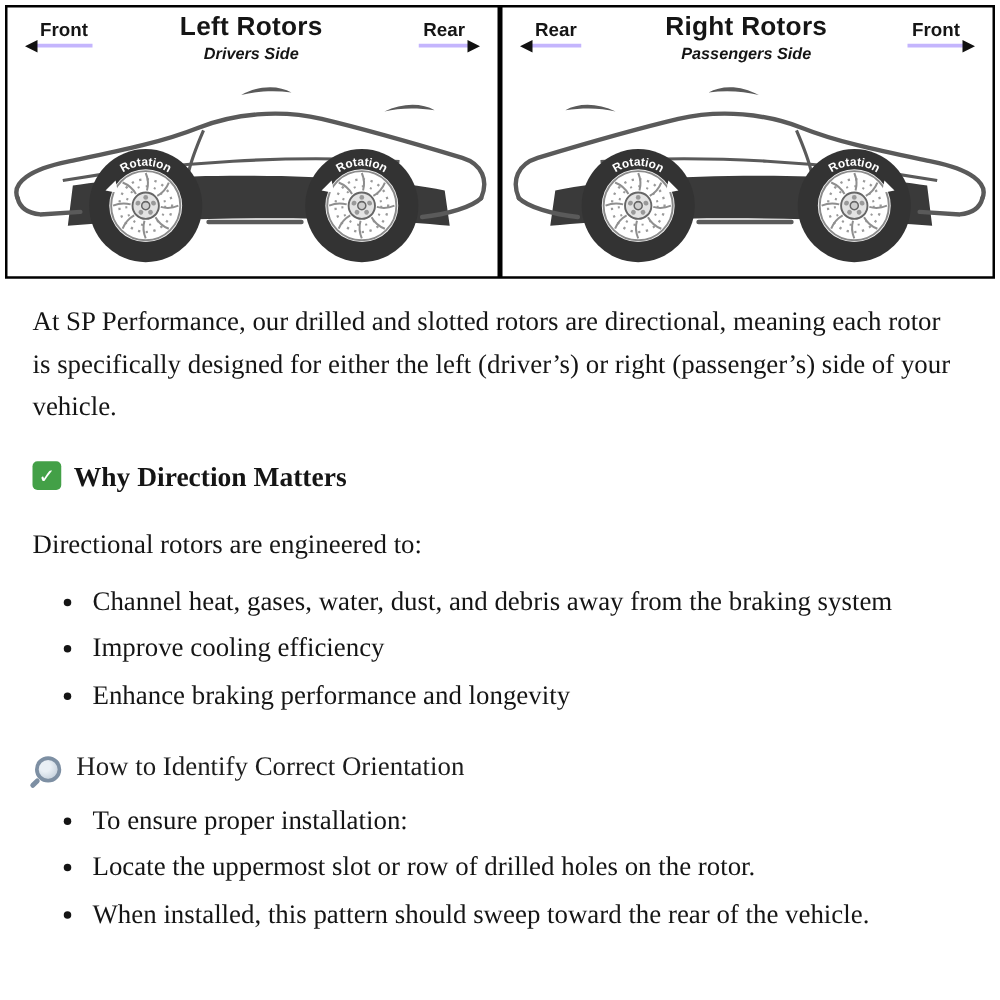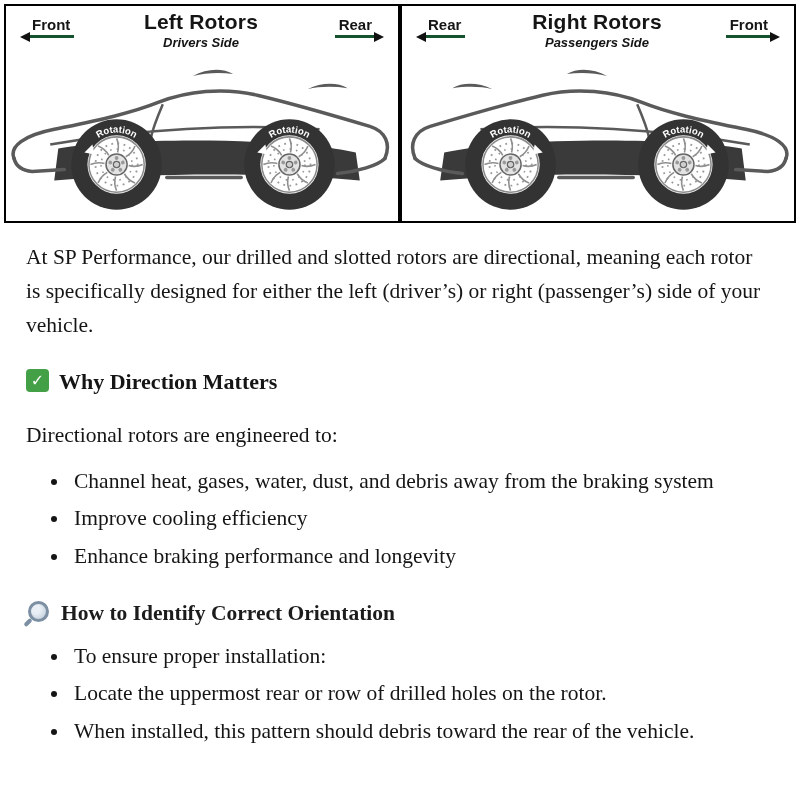--- a/index.html
+++ b/index.html
@@ -10,42 +10,42 @@
   }
   
   .diagram{display:flex;padding:4px 4px 0 4px;}
   .panel{flex:1;border:2.5px solid #000;background:#fff;min-width:0;}
   .panel-head{position:relative;height:50px;padding:6px 12px 0 12px;
     font-family:"Liberation Sans","DejaVu Sans",sans-serif;}
   .titles{position:absolute;left:0;right:2px;top:4px;text-align:center;}
   .p-title{font-size:21px;font-weight:700;letter-spacing:.2px;}
   .p-sub{font-size:13px;font-weight:700;font-style:italic;margin-top:1px;}
   .dir{position:absolute;top:10px;font-size:15px;font-weight:700;
-    border-bottom:3px solid #14532d;padding:0 4px 2px 4px;}
+    border-bottom:3px solid #c4b5fd;padding:0 4px 2px 4px;}
   .dir-left{left:22px;}
   .dir-right{right:22px;}
   .dir-left::before{content:"";position:absolute;left:-13px;bottom:-6.5px;
     width:0;height:0;border:5px solid transparent;border-right:10px solid #111;}
   .dir-right::after{content:"";position:absolute;right:-13px;bottom:-6.5px;
     width:0;height:0;border:5px solid transparent;border-left:10px solid #111;}
   .car-svg{display:block;width:100%;height:auto;}
   
   .content{padding:2px 30px 0 26px;}
   .intro{font-size:21.5px;line-height:1.58;margin:16px 0 0 0;}
   .h-check{font-size:22px;font-weight:700;margin:26px 0 0 0;
     display:flex;}
   .check{display:inline-block;width:23px;height:23px;border-radius:4px;
     color:#fff;text-align:center;line-height:23px;font-size:16px;
     font-family:"DejaVu Sans",sans-serif;margin-right:10px;flex:0 0 auto;}
   .check::after{content:"✓";}
   .lead{font-size:21.5px;line-height:1.5;margin:24px 0 0 0;}
   ul.blist{margin:14px 0 0 0;padding:0 0 0 44px;font-size:21.5px;line-height:1.55;}
   ul.blist li{margin:4px 0;padding-left:4px;font-family:Liberation Serif, serif;}
-  .h-mag{font-size:21.5px;font-weight:700;margin:28px 0 0 0;color:#1c1c1c;
-    display:flex;align-items:flex-start;}
+  .h-mag{font-size:21.5px;font-weight:400;margin:28px 0 0 0;color:#1c1c1c;
+    display:flex;align-items:flex-end;}
   .mag{display:inline-block;width:15px;height:15px;border-radius:50%;
     border:3.5px solid #7d8fa3;position:relative;margin:0 12px 0 2px;
     background:radial-gradient(circle at 35% 35%, #e9eff5 30%, #b9c6d4 100%);
     flex:0 0 auto;}
   .mag::after{content:"";position:absolute;width:4px;height:9px;background:#7d8fa3;
     left:-5px;bottom:-8px;transform:rotate(45deg);border-radius:2px;}
   
   .rot-text{font-family:"Liberation Sans","DejaVu Sans",sans-serif;font-weight:700;}
 </style>
 </head>
@@ -178,17 +178,17 @@
     <li>Enhance braking performance and longevity</li>
   </ul>
 
   <h2 class="h-mag">
     <span class="mag"></span>
     <span>How to Identify Correct Orientation</span>
   </h2>
 
   <ul class="blist">
     <li>To ensure proper installation:</li>
-    <li>Locate the uppermost rear or row of drilled holes on the rotor.</li>
-    <li>When installed, this pattern should debris toward the rear of the vehicle.</li>
+    <li>Locate the uppermost slot or row of drilled holes on the rotor.</li>
+    <li>When installed, this pattern should sweep toward the rear of the vehicle.</li>
   </ul>
 
 </div>
 
 </body></html>

